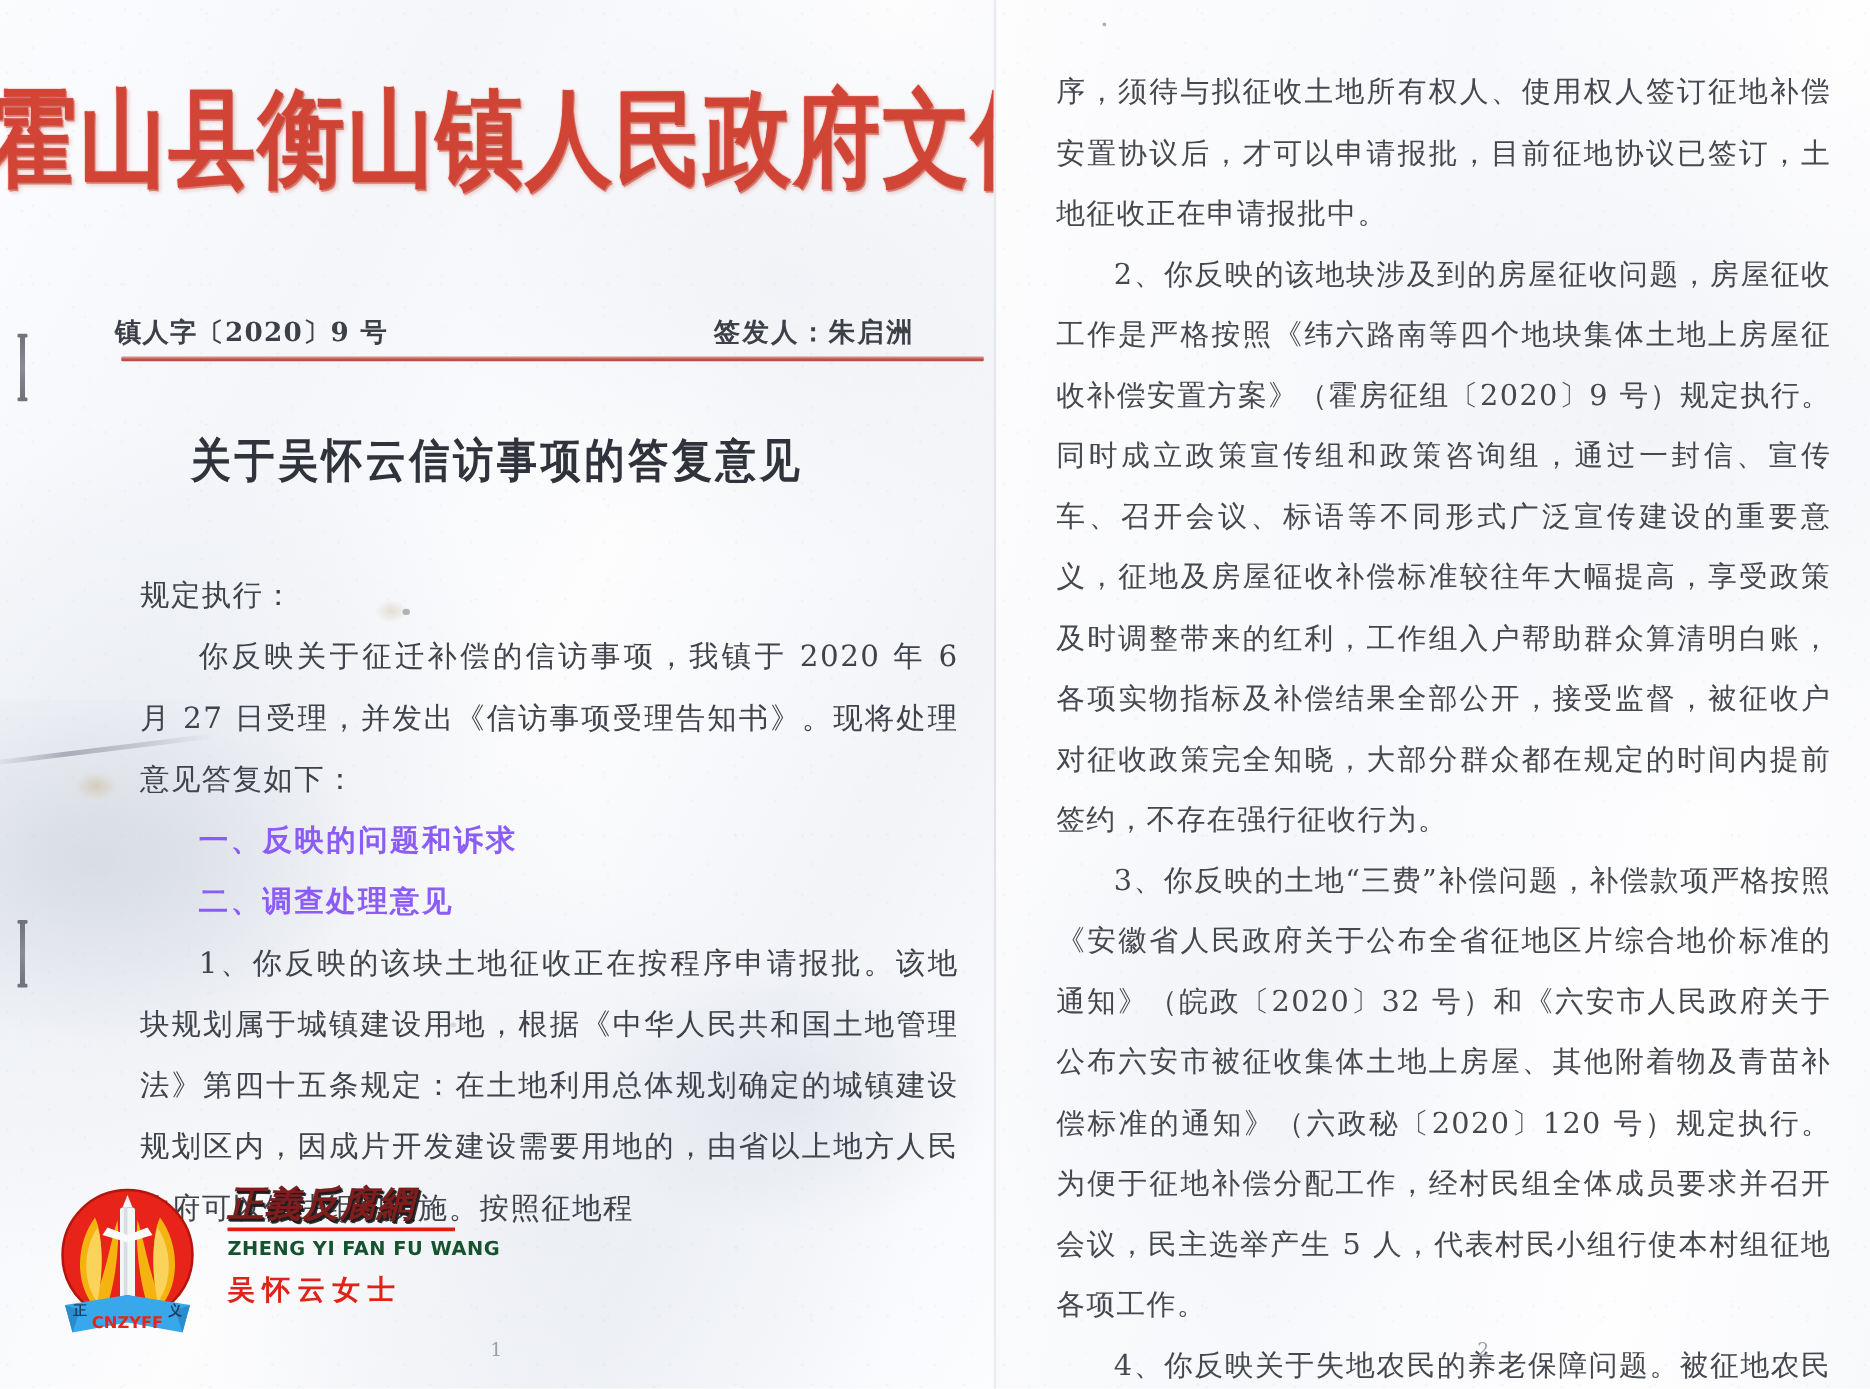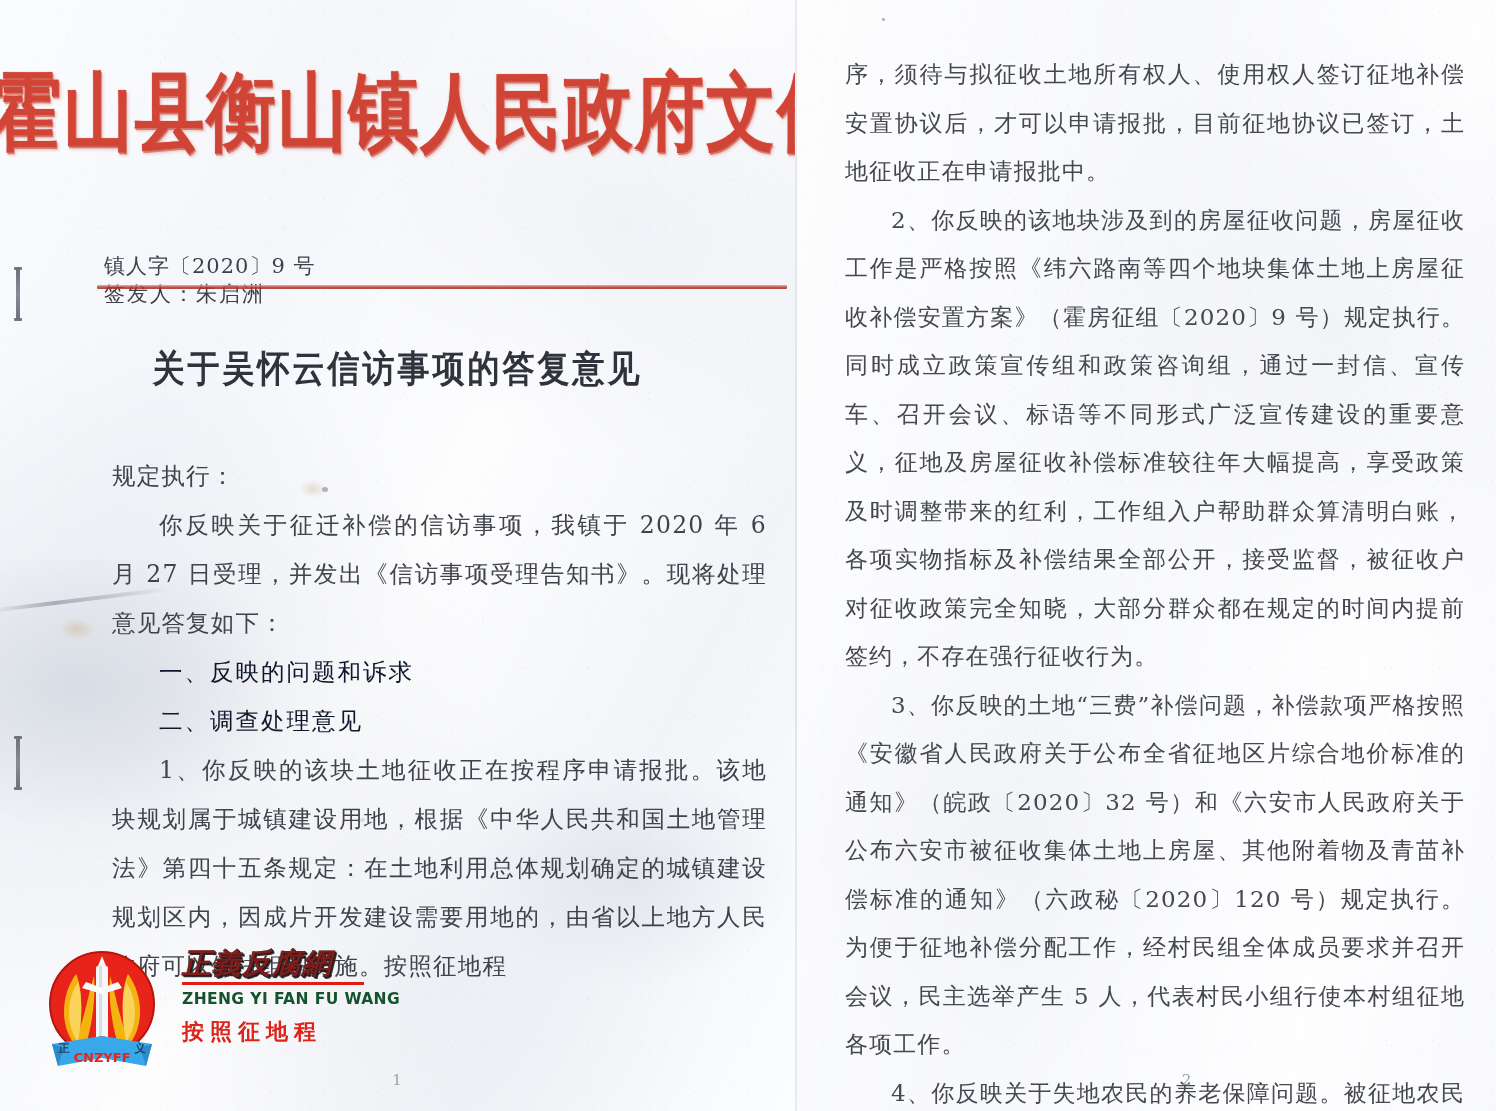--- a/index.html
+++ b/index.html
@@ -156,32 +156,31 @@
       0 0 1px rgba(214,66,48,0.9);
     white-space: nowrap;
     transform: scaleY(1.24) scaleX(1.02);
     transform-origin: center top;
     pointer-events: none;
     opacity: 0.95;
   }
 
   .docnum-row {
     position: absolute;
-    left: 104px;
+    left: 92px;
     top: 252px;
     width: 640px;
     display: flex;
     justify-content: space-between;
     align-items: baseline;
     font-family: "DejaVu Serif", "Liberation Serif", serif;
     font-size: 21px;
-    font-weight: normal;
+    font-weight: bold;
     color: #3d4048;
     letter-spacing: 1px;
-    flex-direction: column;
   }
   .docnum-row .signer { letter-spacing: 2px; }
 
   .red-rule {
     position: absolute;
     left: 97px;
     top: 285px;
     width: 690px;
     height: 4px;
     background: linear-gradient(180deg, #e8a9a2 0%, #b9372a 55%, #9e2f23 100%);
@@ -226,22 +225,22 @@
     font-size: 23px;
     line-height: 48.5px;
     color: #45484f;
     letter-spacing: 1.1px;
     text-align: justify;
   }
   .para { margin: 0; }
   .para.indent { text-indent: 2em; }
   .para.heading {
     text-indent: 2em;
-    font-weight: normal;
-    color: #0f172a;
+    font-weight: bold;
+    color: #8b5cf6;
     letter-spacing: 2px;
   }
 
   
   .folio {
     position: absolute;
     width: 100%;
     text-align: center;
     font-family: "DejaVu Serif", "Liberation Serif", serif;
     font-size: 15px;
@@ -384,21 +383,21 @@
         <path d="M110 96 L98 100 L104 118 Z" fill="#2b8ccc"></path>
         <text x="60" y="114" font-family="DejaVu Sans, sans-serif" font-size="13" font-weight="bold" fill="#e8241a" text-anchor="middle">CNZYFF</text>
         <text x="22" y="104" font-family="DejaVu Serif, serif" font-size="11" font-weight="bold" fill="#1f3d5c" text-anchor="middle">正</text>
         <text x="98" y="104" font-family="DejaVu Serif, serif" font-size="11" font-weight="bold" fill="#1f3d5c" text-anchor="middle">义</text>
       </svg>
 
       <div class="wm-text">
         <div class="wm-cn">正義反腐網</div>
         <div class="wm-underline"></div>
         <div class="wm-pinyin">ZHENG YI FAN FU WANG</div>
-        <div class="wm-slogan">按照征地程</div>
+        <div class="wm-slogan">吴怀云女士</div>
       </div>
     </div>
 
     <div class="folio">1</div>
   </div>
 
   <div class="divider"></div>
 
   <div class="page page-right">
     <div class="sheet sheet-right"></div>

